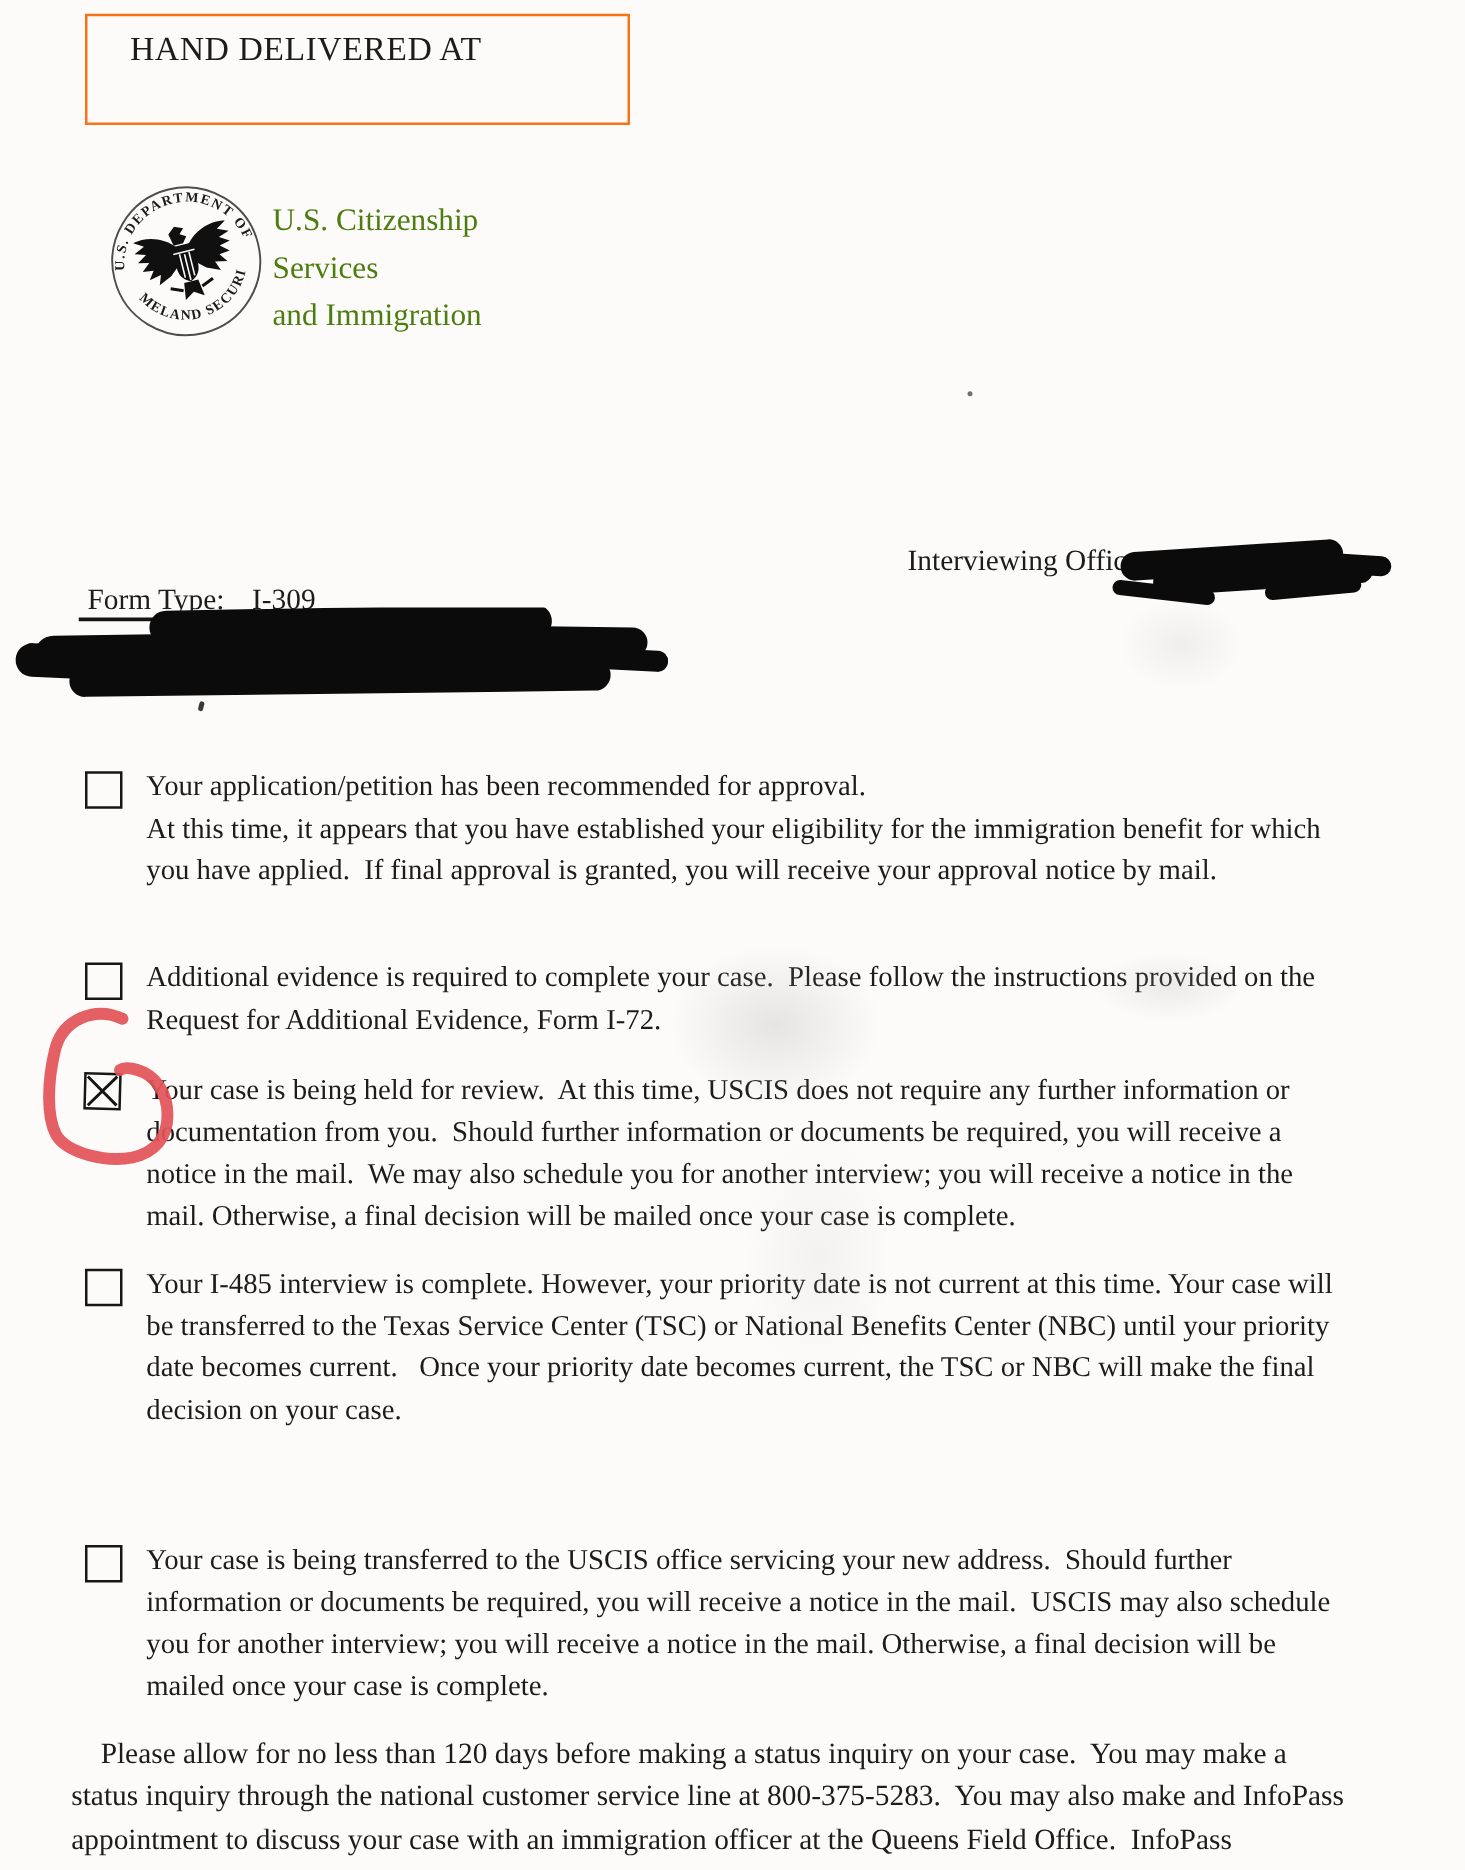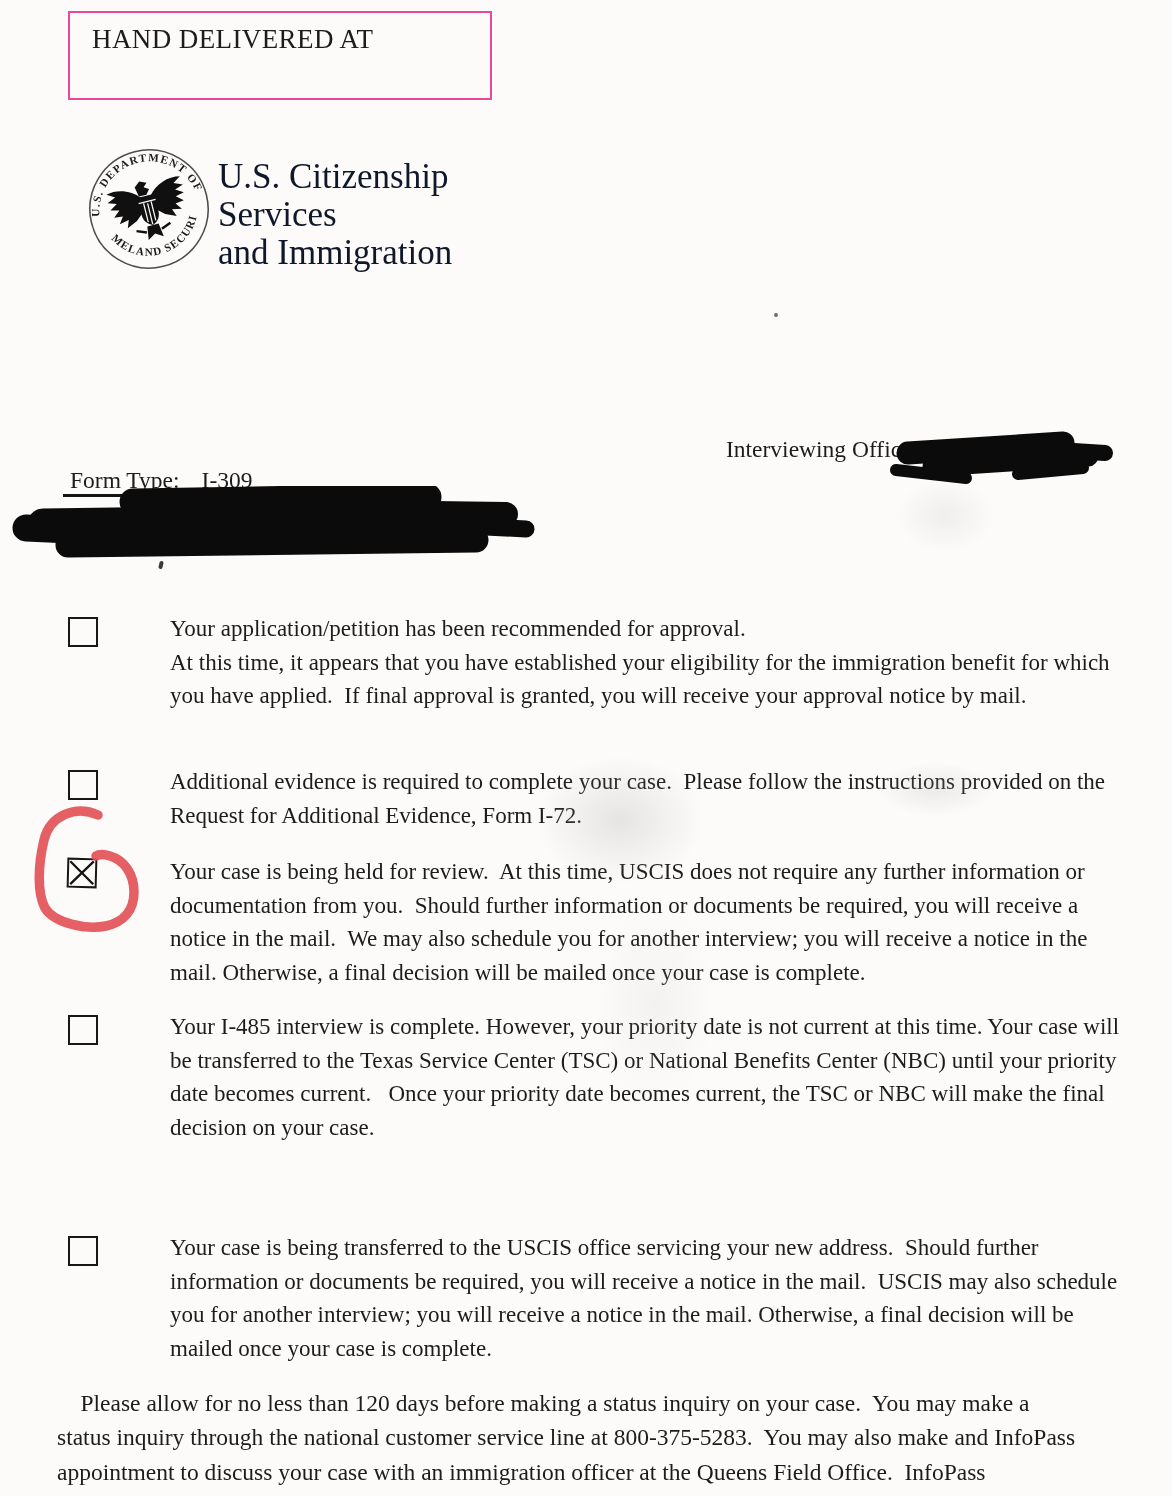--- a/index.html
+++ b/index.html
@@ -4,52 +4,52 @@
 <style>
   html,body{margin:0;padding:0;background:#e8e8e8;}
   .page{
     position:relative; width:1172px; height:1496px; margin:0 auto;
     background:#fcfbf9; overflow:hidden;
     font-family:"Liberation Serif","DejaVu Serif",serif; color:#1c1c1c;
   }
   .abs{position:absolute;}
 
   
-  .stamp-box{left:68px; top:11px; width:420px; height:85px; border:2px solid #ec4899;}
+  .stamp-box{left:68px; top:11px; width:420px; height:85px; border:2px solid #f97316;padding-left:12px;}
   .stamp-box .txt{margin:9px 0 0 22px; font-size:27px; line-height:34px; letter-spacing:.4px;}
 
   
   .letterhead{left:836px; top:33px; font-size:19px; line-height:27px; white-space:nowrap;}
   .lh-bold{font-weight:bold; letter-spacing:.2px;}
   .lh-italic{font-style:italic;}
 
   
   .seal{left:86px; top:146px; width:126px; height:126px;}
-  .agency-title{left:218px; top:158px; font-size:35px; line-height:38px; color:#0f172a;}
+  .agency-title{left:218px; top:158px; font-size:25px; line-height:38px; color:#4d7c0f;}
 
   
   .info-row{font-size:23.5px; white-space:nowrap;}
   .date-row{left:70px; top:436px;}
   .officer-row{left:710px; top:436px;margin-left:16px;}
   .form-row{left:70px; top:467px;}
   .info-gap{display:inline-block; width:22px;}
   .form-underline{left:63px; top:494px; width:112px; height:3px; background:#141414;}
 
   
   .blob1{left:878px; top:426px; width:245px; height:72px;}
   .blob2{left:8px; top:486px; width:545px; height:80px;}
 
   
   .check-item{left:66px; width:1060px;}
   .item-1{top:612px;} .item-2{top:765px;} .item-3{top:855px;} .item-4{top:1010px;} .item-5{top:1231px;}
   .checkbox{position:absolute; left:2px; top:5px; width:26px; height:26px; border:2.5px solid #171717; background:transparent;}
   .checkbox svg{display:none; width:100%; height:100%;}
   .checkbox.checked svg{display:block;}
   .item-3 .checkbox{left:1px; top:3px; transform:rotate(1.5deg);}
-  .item-text{margin-left:104px; width:968px; font-size:23px; line-height:33.5px; white-space:pre-wrap;}
+  .item-text{margin-left:51px; width:968px; font-size:23px; line-height:33.5px; white-space:pre-wrap;}
 
   
   .red-circle{left:18px; top:798px; width:150px; height:150px; pointer-events:none;}
 
   
   .footer{left:57px; top:1351px; width:1024px; font-size:23.5px; line-height:34.5px; white-space:pre-wrap;}
   .footer .link{text-decoration:underline;}
 
   
   .smudge{border-radius:50%; pointer-events:none;}

